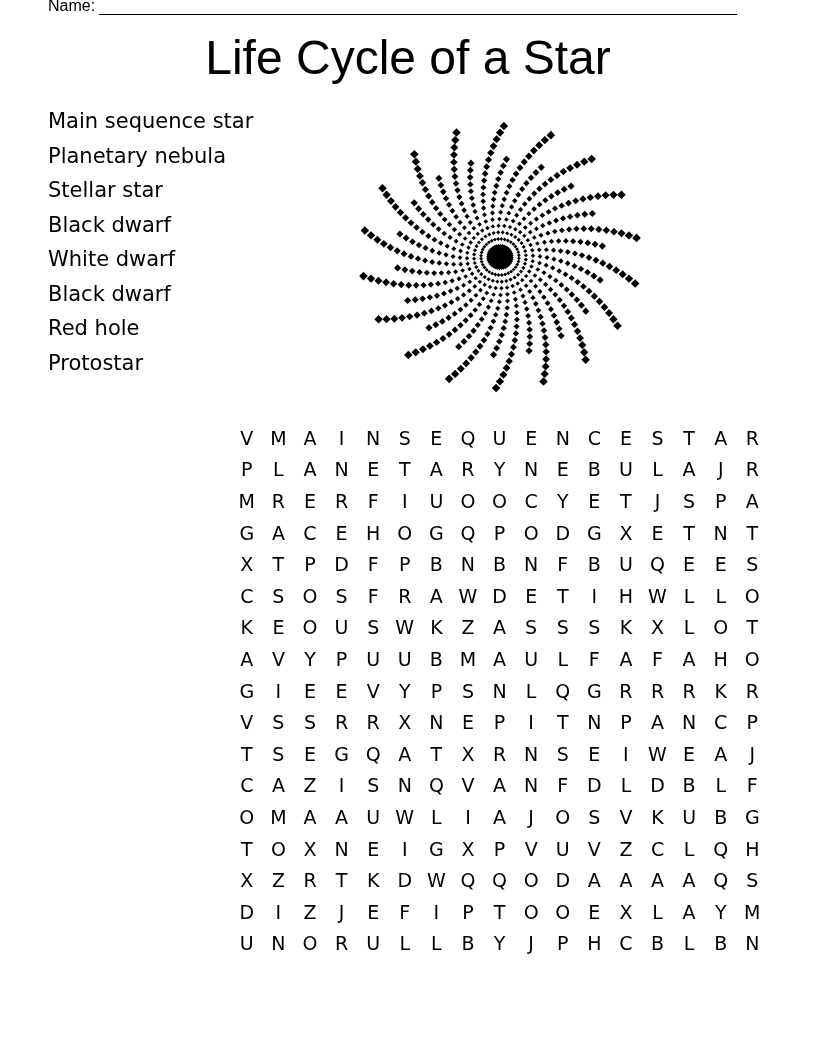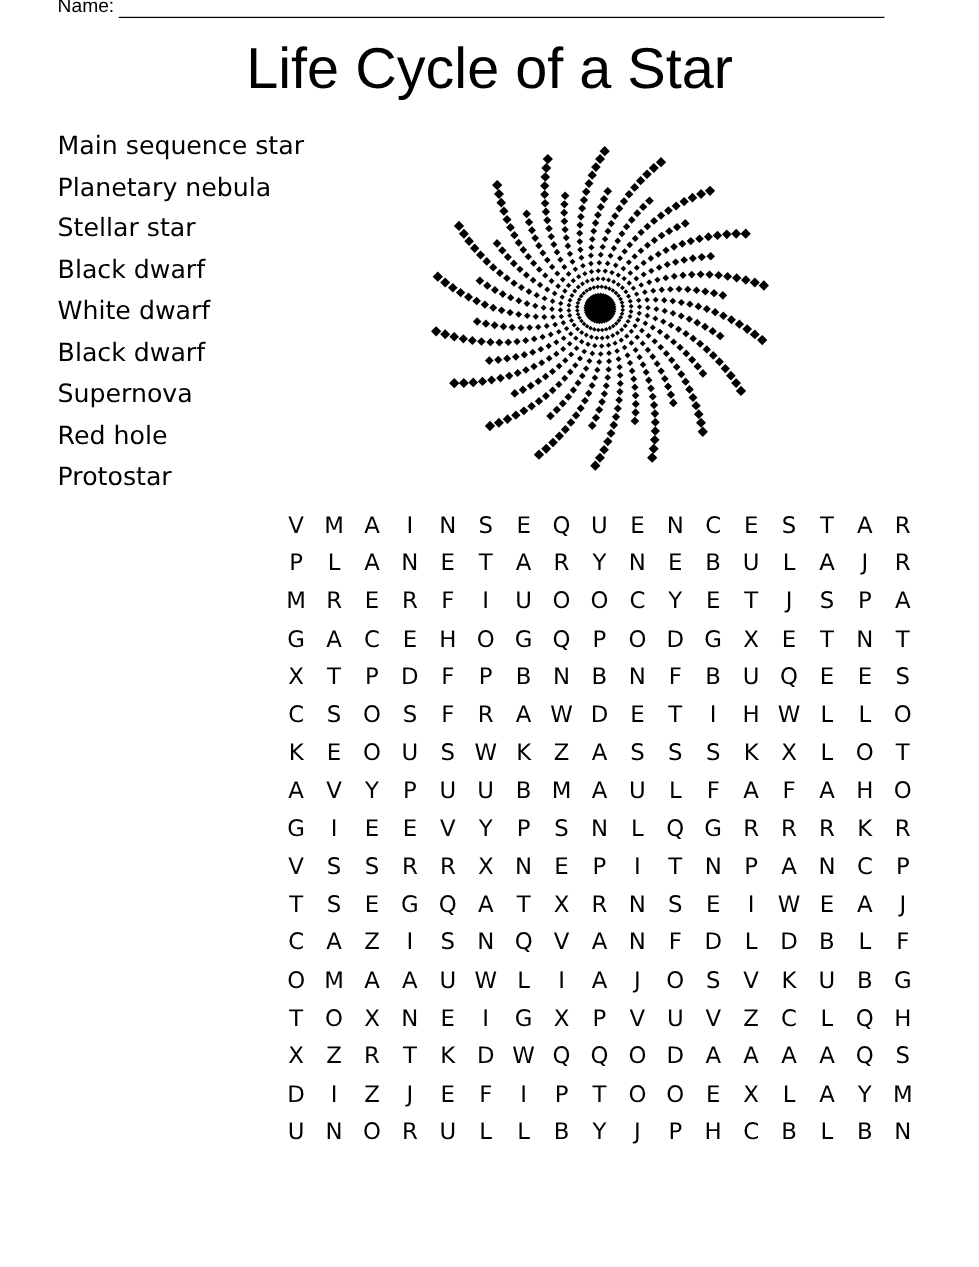--- a/index.html
+++ b/index.html
@@ -24,21 +24,20 @@
 
 <div class="title">Life Cycle of a Star</div>
 
 <div class="wordlist">
   <div>Main sequence star</div>
   <div>Planetary nebula</div>
   <div>Stellar star</div>
   <div>Black dwarf</div>
   <div>White dwarf</div>
   <div>Black dwarf</div>
-  <div>Supernova</div>
   <div>Red hole</div>
   <div>Protostar</div>
 </div>
 
 <div class="star">
   <svg id="star-svg" width="310" height="290" viewBox="-155 -145 310 290">
       <rect x="10.718178654004165" y="-0.721010100594951" width="2.536" height="2.536" fill="#000" transform="rotate(45 11.986178654004165 0.546989899405049)"></rect>
       <rect x="17.579154406638054" y="0.0044797951994963725" width="2.732" height="2.732" fill="#000" transform="rotate(45 18.945154406638054 1.3704797951994965)"></rect>
       <rect x="24.395518688994084" y="1.100171813499077" width="2.928" height="2.928" fill="#000" transform="rotate(45 25.859518688994083 2.564171813499077)"></rect>
       <rect x="31.150921201815837" y="2.5641931323580387" width="3.124" height="3.124" fill="#000" transform="rotate(45 32.71292120181584 4.126193132358039)"></rect>

